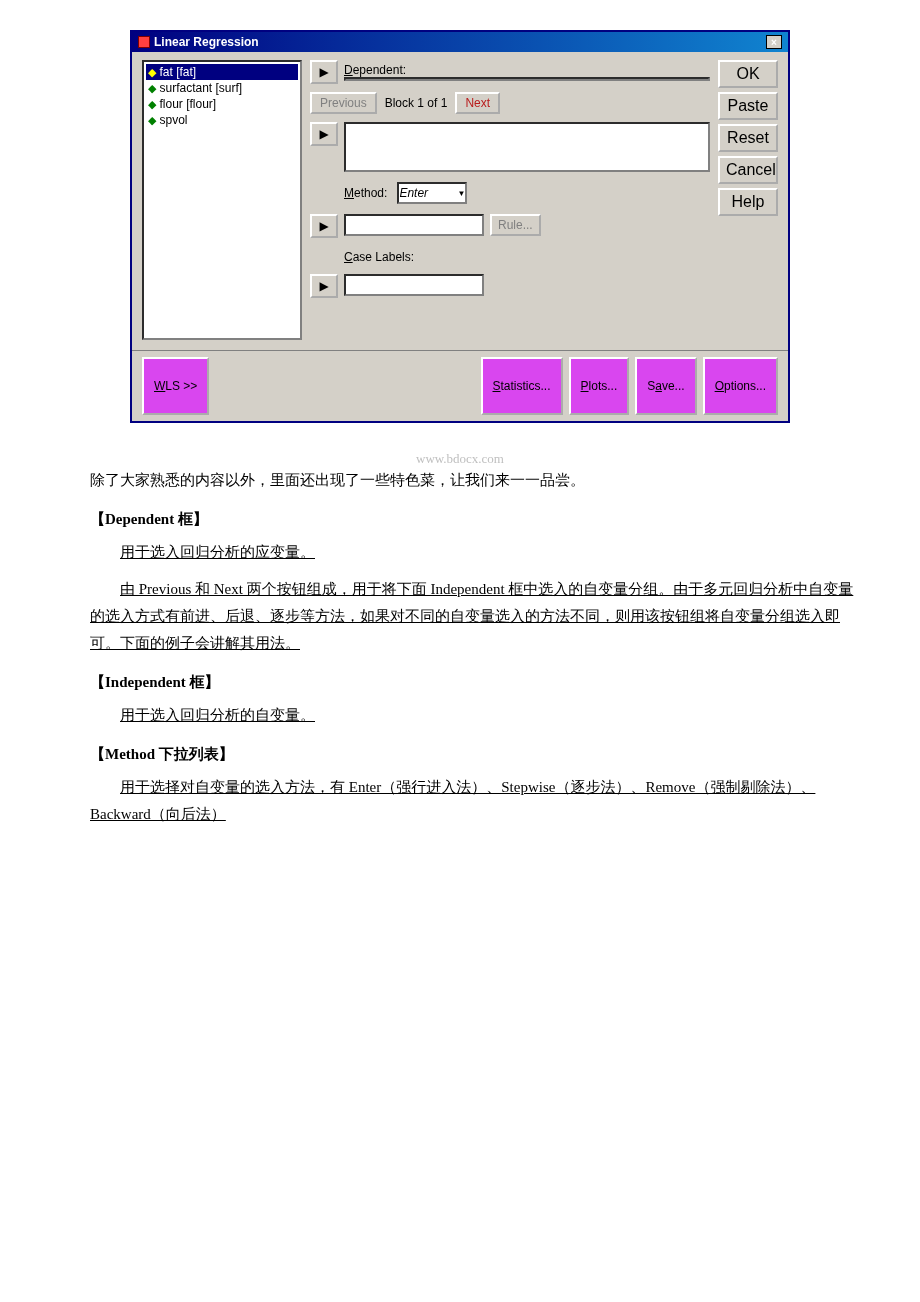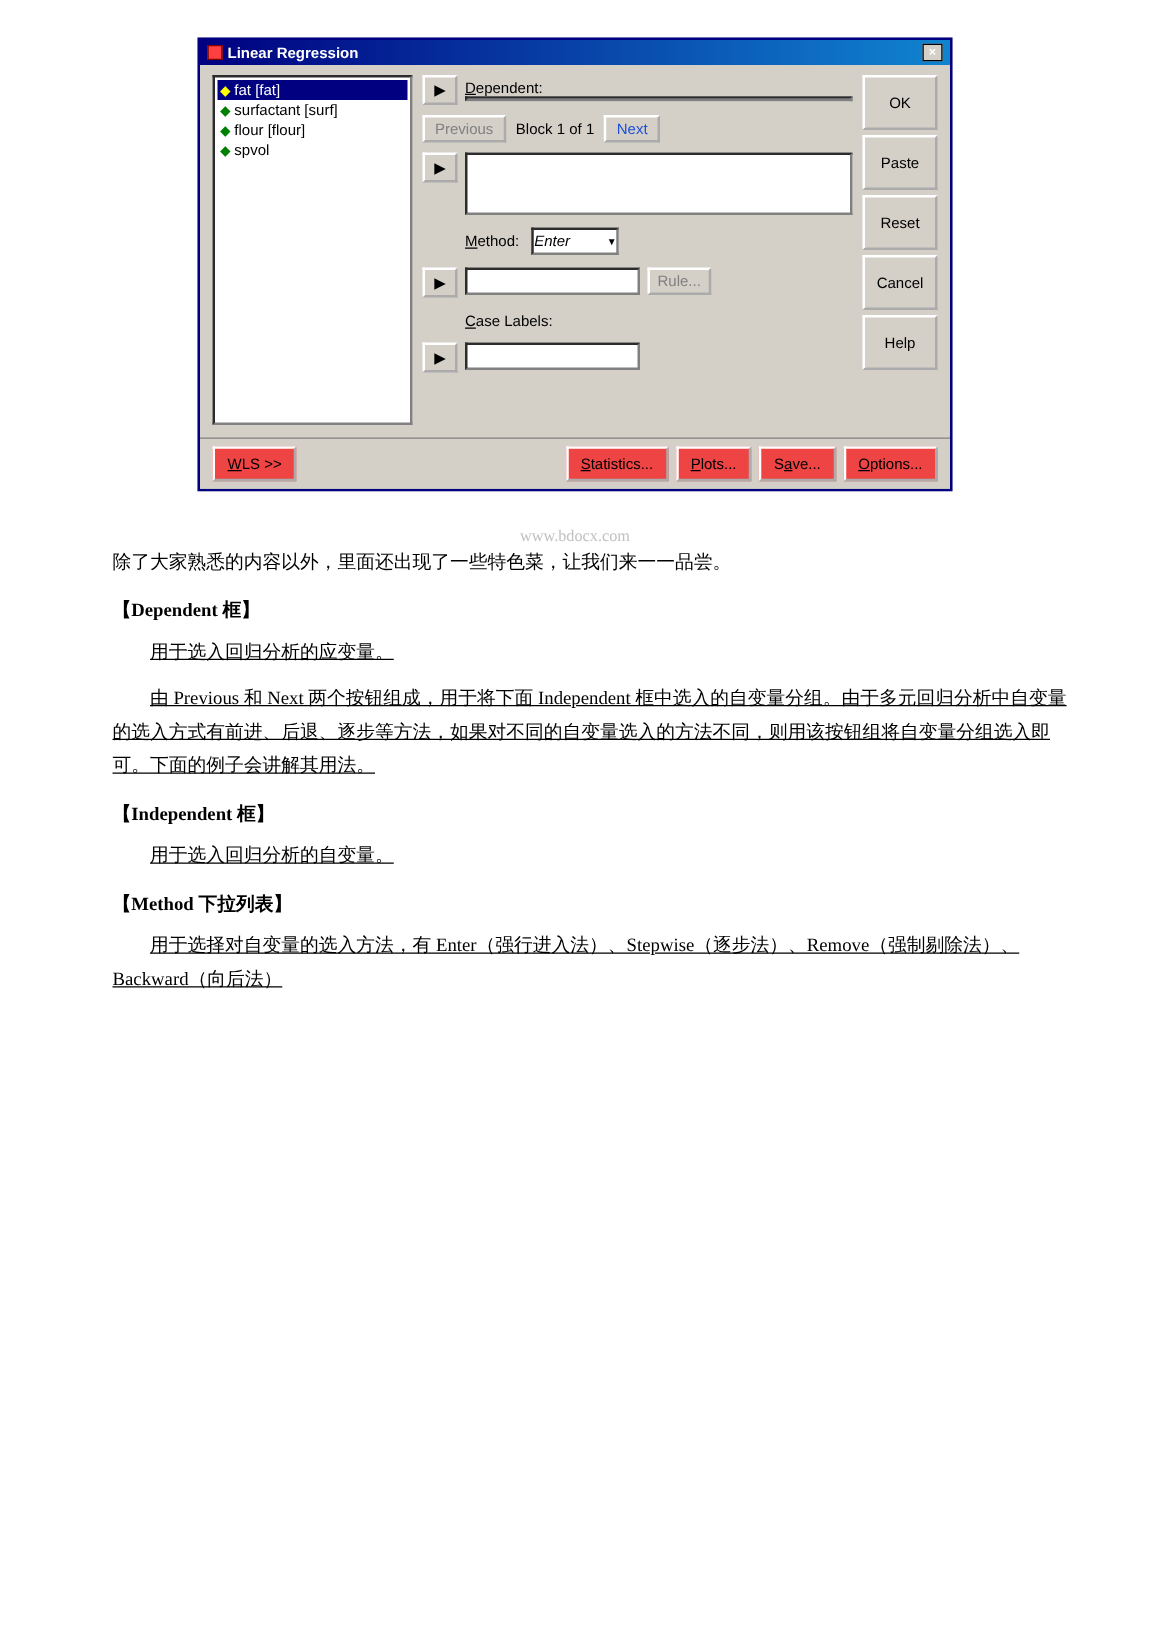--- a/index.html
+++ b/index.html
@@ -15,21 +15,21 @@
     }
 
     
     .dialog-wrapper {
       display: flex;
       justify-content: center;
       margin-bottom: 28px;
     }
 
     .dialog {
-      width: 604px;
+      width: 660px;
       border: 2px solid #000080;
       background: #d4d0c8;
       font-family: "Arial", sans-serif;
       font-size: 12px;
     }
 
     .dialog-titlebar {
       background: linear-gradient(to right, #000080, #1084d0);
       color: #fff;
       padding: 3px 6px;
@@ -156,21 +156,21 @@
     .nav-btn {
       background: #d4d0c8;
       border: 2px outset #ffffff;
       padding: 2px 8px;
       font-size: 12px;
       cursor: pointer;
       color: #808080;
     }
 
     .nav-btn.active {
-      color: #1d4ed8;
+      color: #b91c1c;
     }
 
     .block-label {
       font-size: 12px;
       padding: 0 4px;
     }
 
     
     .independent-section {
       display: flex;
@@ -240,41 +240,41 @@
     .right-buttons {
       display: flex;
       flex-direction: column;
       gap: 4px;
       width: 60px;
     }
 
     .win-btn {
       background: #d4d0c8;
       border: 2px outset #ffffff;
-      padding: 13px 6px;
-      font-size: 12px;
+      padding: 3px 6px;
+      font-size: 16px;
       cursor: pointer;
       text-align: center;
       white-space: nowrap;
     }
 
     
     .dialog-footer {
       border-top: 1px solid #808080;
       padding: 6px 10px;
       display: flex;
       align-items: center;
       gap: 6px;
       background: #d4d0c8;
     }
 
     .footer-btn {
-      background: #ef4444;
+      background: #d946ef;
       border: 2px outset #ffffff;
-      padding: 5px 10px;
+      padding: 20px 10px;
       font-size: 12px;
       cursor: pointer;
     }
 
     .footer-btn u {
       text-decoration: underline;
     }
 
     .wls-btn {
       margin-right: auto;

